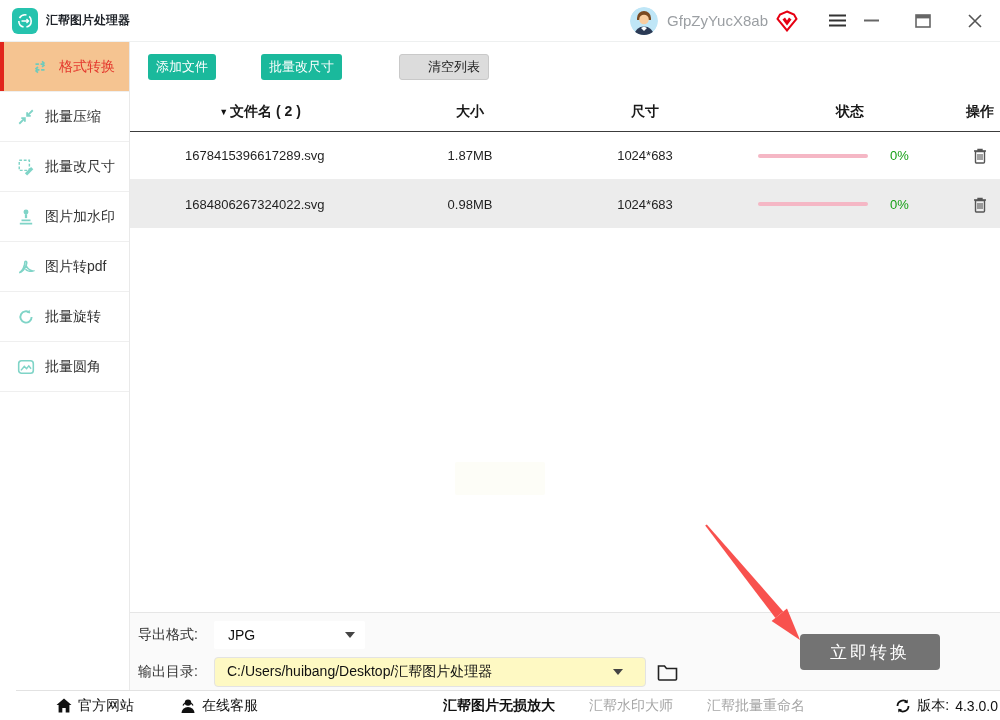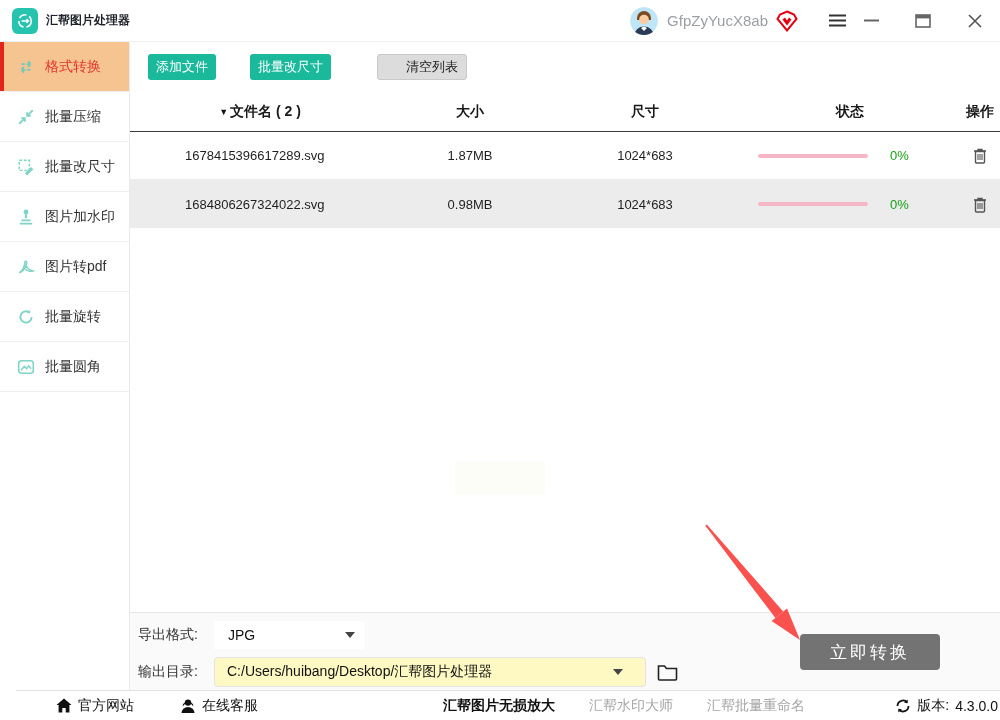--- a/index.html
+++ b/index.html
@@ -19,28 +19,28 @@
   .username { font-size:15px; color:#9b9fa3; margin:0 8px 0 9px; }
   .winbtn { width:34px; height:30px; display:flex; align-items:center; justify-content:center; cursor:default; }
   .winbtn.menu { margin-left:22px; }
   .winbtn.close { margin-right:8px; }
   
   .sidebar { position:absolute; left:0; top:42px; width:130px; height:648px;
     background:#fff; border-right:1px solid #e9e9e9; }
   .side-item { height:50px; display:flex; align-items:center; padding-left:17px;
     border-bottom:1px solid #efefef; font-size:14px; color:#333; position:relative; background:#fff; }
   .side-item .ic { width:18px; height:18px; margin-right:10px; display:flex; align-items:center; justify-content:center; }
-  .side-item.active { background:#f5c491; color:#e4392e; }
+  .side-item.active { background:#f5c491; color:#e4392e;justify-content:center; }
   .side-item.active::before { content:""; position:absolute; left:0; top:0; bottom:0; width:4px; background:#e1251b; }
   
   .main { position:absolute; left:130px; top:42px; width:870px; height:570px; background:#fff; }
   .toolbar { height:50px; display:flex; align-items:center; padding-left:18px; }
   .btn { height:26px; font-size:13px; border:none; border-radius:3px; padding:0 8px; cursor:pointer;
     font-family:inherit; }
-  .btn.teal { background:#1ab99c; color:#fff; margin-right:34px; }
+  .btn.teal { background:#1ab99c; color:#fff; margin-right:45px; }
   .btn.gray { background:#dcdcdc; color:#222; border:1px solid #c9c9c9; margin-left:12px;padding-left:28px; }
   
   .thead { height:40px; display:grid; grid-template-columns:260px 160px 190px 220px 40px;
     align-items:center; border-bottom:1px solid #3c3c3c; font-size:14px; font-weight:700; color:#1a1a1a; }
   .thead .h { text-align:center; }
   .thead .h.name { display:flex; align-items:center; justify-content:center; }
   .sort-caret { font-size:9px; margin-right:2px; color:#111; }
   .t-row { height:48px; display:grid; grid-template-columns:260px 160px 190px 220px 40px;
     align-items:center; font-size:13px; color:#1f1f1f; }
   .t-row.odd { background:#fff; border-bottom:1px solid #ededed; }

